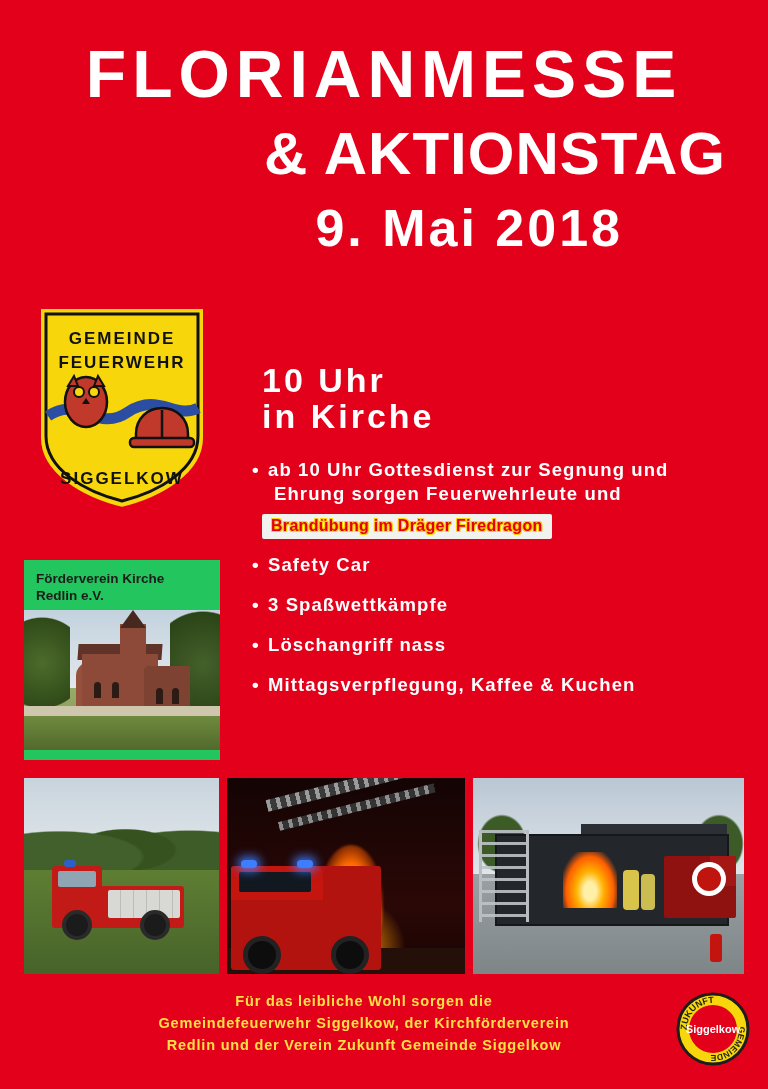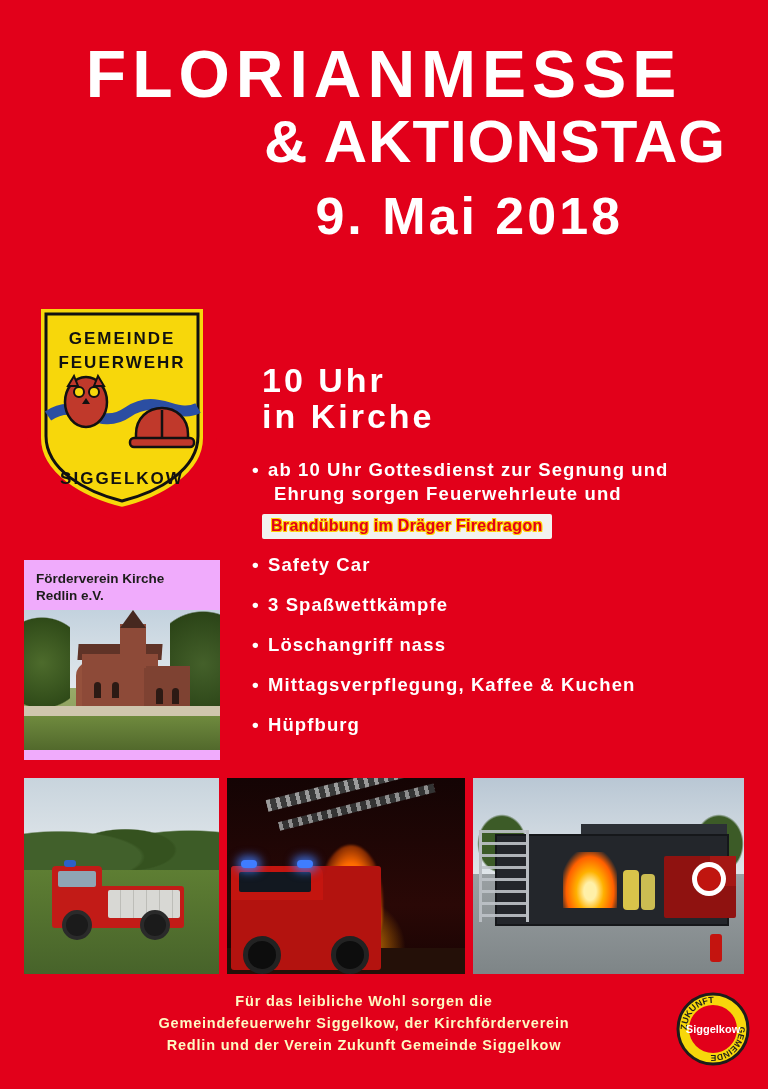--- a/index.html
+++ b/index.html
@@ -40,20 +40,21 @@
   }
   .title-line2 {
     font-family: "Liberation Sans", sans-serif;
     font-weight: 700;
     font-size: 60px;
     line-height: 66px;
     letter-spacing: 1px;
     color: #ffffff;
     text-align: right;
     padding-right: 42px;
+    margin-top: 12px;
   }
   .title-date {
     font-family: "Liberation Sans", sans-serif;
     font-weight: 700;
     font-size: 52px;
     line-height: 58px;
     letter-spacing: 3px;
     color: #ffffff;
     text-align: right;
     padding-right: 145px;
@@ -131,21 +132,21 @@
   }
   .crest svg { display: block; }
 
   
   .church-card {
     position: absolute;
     left: 24px;
     top: 560px;
     width: 196px;
     height: 200px;
-    background: #f0abfc;
+    background: #22c55e;
     overflow: hidden;
   }
   .church-card .caption {
     padding: 10px 10px 6px 12px;
     font-size: 13.5px;
     font-weight: 700;
     color: #1d1d1b;
     line-height: 17px;
   }
   .church-photo {
@@ -281,21 +282,21 @@
   .p3-logo::after { content:""; position:absolute; inset:5px; border-radius:50%; background:#c0150f; }
   .p3-extinguisher { position:absolute; right:22px; bottom:12px; width:12px; height:28px; background:#c4140f; border-radius:3px; }
 
   
   .footer {
     position: absolute;
     left: 0;
     top: 990px;
     width: 768px;
     text-align: center;
-    color: #fef9c3;
+    color: #fde047;
     font-size: 14.5px;
     font-weight: 700;
     line-height: 22px;
     letter-spacing: 0.8px;
     padding-right: 40px;
     box-sizing: border-box;
   }
   .zukunft-logo {
     position: absolute;
     right: 18px;
@@ -334,23 +335,20 @@
       <span>Safety Car</span>
     </div>
     <div class="bullet">
       <span>3 Spaßwettkämpfe</span>
     </div>
     <div class="bullet">
       <span>Löschangriff nass</span>
     </div>
     <div class="bullet">
       <span>Mittagsverpflegung, Kaffee &amp; Kuchen</span>
-    </div>
-    <div class="bullet">
-      <span>Hüpfburg</span>
     </div>
   </div>
 
   <div class="crest">
     <svg width="196" height="232" viewBox="0 0 196 232" xmlns="http://www.w3.org/2000/svg">
       <path d="M10 14 H186 V150 C186 190 140 216 98 226 C56 216 10 190 10 150 Z" fill="#f7d70b" stroke="#e2001a" stroke-width="14"></path>
       <path d="M22 26 H174 V148 C174 182 134 204 98 213 C62 204 22 182 22 148 Z" fill="none" stroke="#111" stroke-width="3"></path>
       <text x="98" y="56" text-anchor="middle" font-family="Liberation Sans, sans-serif" font-size="17" font-weight="700" letter-spacing="2" fill="#111">GEMEINDE</text>
       <text x="98" y="80" text-anchor="middle" font-family="Liberation Sans, sans-serif" font-size="17" font-weight="700" letter-spacing="2" fill="#111">FEUERWEHR</text>
       <path d="M24 128 C56 106 72 146 104 124 C134 104 152 132 174 120" stroke="#2b4ea2" stroke-width="11" fill="none"></path>

